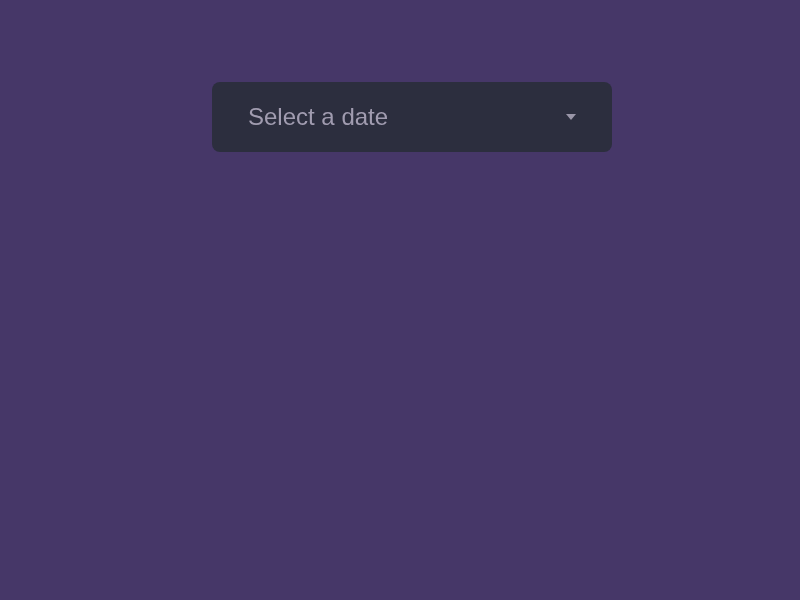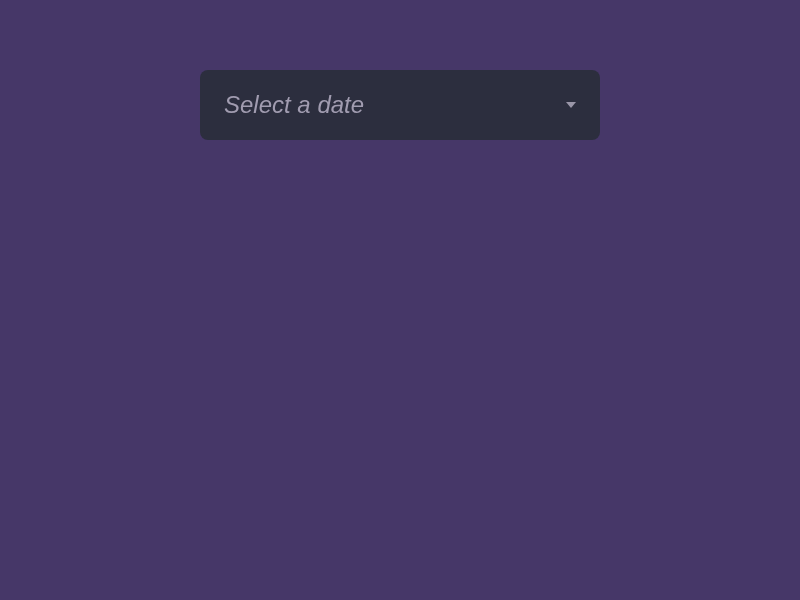--- a/index.html
+++ b/index.html
@@ -1,19 +1,18 @@
 <!DOCTYPE html>
 <html><head>
   <meta charset="utf-8">
   <style>
     * {
-      margin: 0;
+      margin: 12px;
       padding: 0;
       box-sizing: border-box;
-      font-style: italic;
     }
     body {
       width: 800px;
       height: 600px;
       background-color: #463768;
       font-family: -apple-system, BlinkMacSystemFont, "Segoe UI", sans-serif;
       overflow: hidden;
     }
     .select-container {
       position: absolute;

